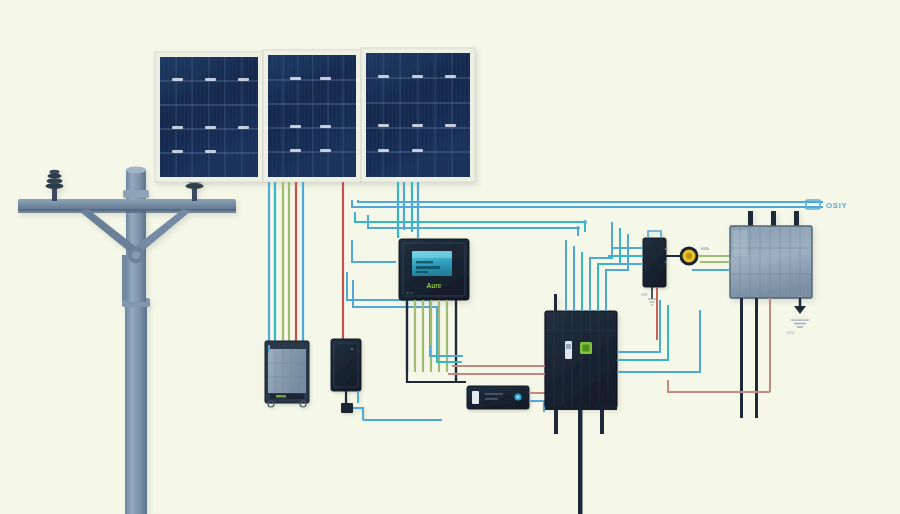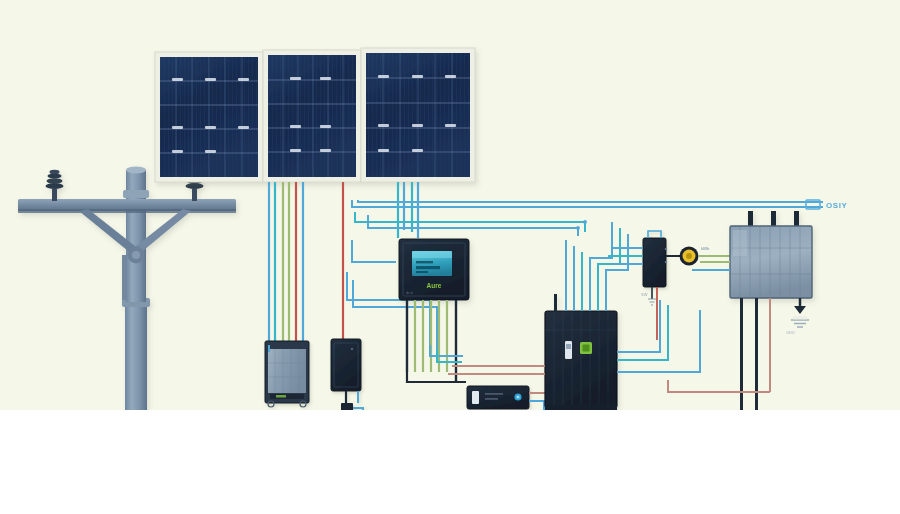--- a/index.html
+++ b/index.html
@@ -3,21 +3,21 @@
 <meta charset="utf-8">
 <style>
   html, body {
     margin: 0;
     padding: 0;
     background: #ffffff;
   }
   #scene {
     position: relative;
     width: 900px;
-    height: 410px;
+    height: 514px;
     overflow: hidden;
     font-family: "Liberation Sans", sans-serif;
     background: #f5f7e9;
   }
   #scene svg {
     display: block;
     width: 900px;
     height: 514px;
   }
   .lbl {

